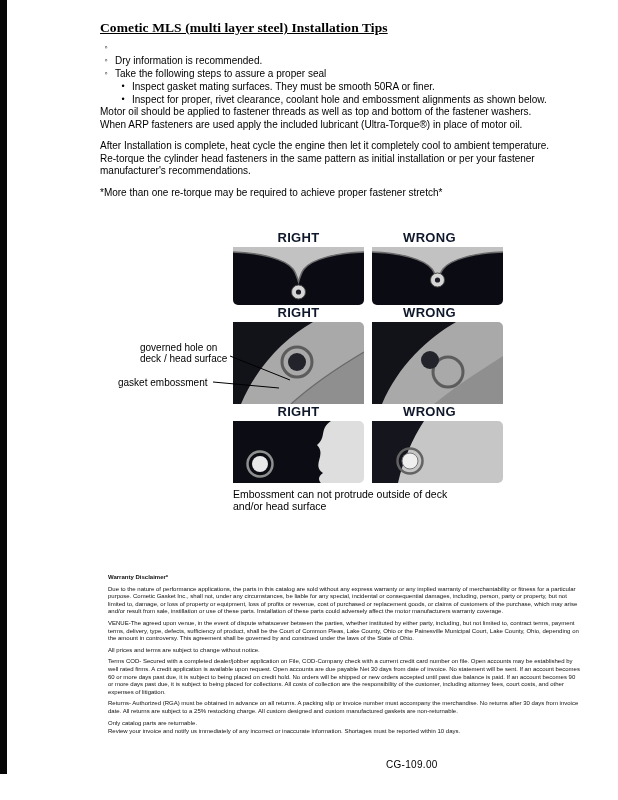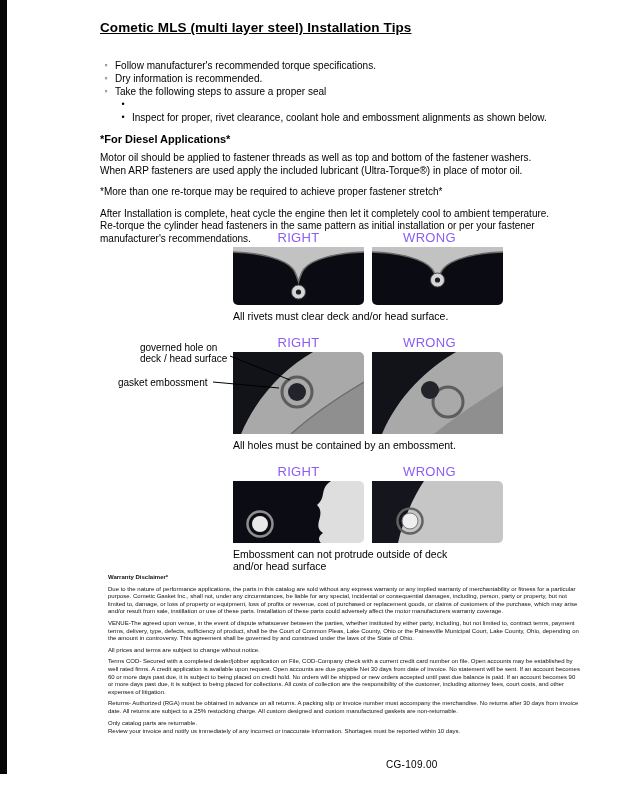--- a/index.html
+++ b/index.html
@@ -5,33 +5,33 @@
   * { margin:0; padding:0; box-sizing:border-box; }
   html,body { background:#e9e9e9; }
   body { font-family:"Liberation Sans", sans-serif; color:#000; }
   .page {
     position:relative; width:618px; height:800px; background:#ffffff;
     margin:0 auto; overflow:hidden;
   }
   .scan-edge { position:absolute; left:0; top:0; width:7px; height:774px; background:#060606; }
 
   .content { position:absolute; left:100px; top:20px; width:462px; }
-  .title { font-size:13.5px; font-weight:bold; text-decoration:underline; margin-bottom:24px; letter-spacing:.1px; }
+  .title { font-size:13.5px; font-weight:bold; text-decoration:underline; margin-bottom:5px; letter-spacing:.1px;font-family:Liberation Serif, serif; }
 
   .tips { margin-left:2px; }
   .tip { display:flex; gap:5px; font-size:10px; line-height:13px; }
   .tip .bullet { width:8px; text-align:center; flex:0 0 auto; font-size:9px; }
   .tip.sub { margin-left:17px; }
 
   .diesel-heading { font-size:11px; font-weight:bold; margin-top:9px; margin-bottom:7px; }
   .para { font-size:10px; line-height:12.5px; margin-bottom:9px; width:460px; }
 
   .diagrams { position:absolute; left:233px; top:230px; width:270px; }
   .diag-labels { display:flex; }
-  .diag-label { width:131px; text-align:center; font-size:13px; color:#8b5cf6; letter-spacing:.3px; }
+  .diag-label { width:131px; text-align:center; font-size:13px; color:#0f172a; letter-spacing:.3px;font-weight:bold; }
   .diag-images { display:flex; gap:8px; margin-top:2px; }
   .diag-caption { font-size:10.5px; margin-top:5px; margin-bottom:13px; line-height:12px; max-width:240px; }
 
   .ann { position:absolute; font-size:10px; line-height:11px; color:#000; }
   .ann-coolant { left:140px; top:342px; }
   .ann-emboss  { left:118px; top:377px; }
   .ann-lines   { position:absolute; left:105px; top:338px; pointer-events:none; }
 
   .warranty { position:absolute; left:108px; top:574px; width:474px; font-size:6px; line-height:7.6px; color:#111; }
   .warranty .w-head { font-weight:bold; margin-bottom:4px; }
@@ -45,43 +45,42 @@
 
 <div class="page">
   <div class="scan-edge"></div>
 
   <div class="content">
     <div class="title">Cometic MLS (multi layer steel) Installation Tips</div>
 
     <div class="tips">
       <div class="tip">
         <span class="bullet">◦</span>
-        <span>Follow manufacturer's recommended torque specifications.</span>
       </div>
       <div class="tip">
         <span class="bullet">◦</span>
         <span>Dry information is recommended.</span>
       </div>
       <div class="tip">
         <span class="bullet">◦</span>
         <span>Take the following steps to assure a proper seal</span>
       </div>
       <div class="tip sub">
         <span class="bullet">•</span>
+        <span>Inspect gasket mating surfaces.  They must be smooth 50RA or finer.</span>
       </div>
       <div class="tip sub">
         <span class="bullet">•</span>
         <span>Inspect for proper, rivet clearance, coolant hole and embossment alignments as shown below.</span>
       </div>
     </div>
 
-    <div class="diesel-heading">*For Diesel Applications*</div>
     <div class="para">Motor oil should be applied to fastener threads as well as top and bottom of the fastener washers. When ARP fasteners are used apply the included lubricant (Ultra-Torque®) in place of motor oil.</div>
+    <div class="para">After Installation is complete, heat cycle the engine then let it completely cool to ambient temperature. Re-torque the cylinder head fasteners in the same pattern as initial installation or per your fastener manufacturer's recommendations.</div>
     <div class="para">*More than one re-torque may be required to achieve proper fastener stretch*</div>
-    <div class="para">After Installation is complete, heat cycle the engine then let it completely cool to ambient temperature. Re-torque the cylinder head fasteners in the same pattern as initial installation or per your fastener manufacturer's recommendations.</div>
   </div>
 
   <div class="diagrams">
 
     <div class="diag-row">
       <div class="diag-labels">
         <span class="diag-label">RIGHT</span>
         <span class="diag-label">WRONG</span>
       </div>
       <div class="diag-images">
@@ -93,21 +92,20 @@
           <circle cx="65.5" cy="45" r="2.6" fill="#1d1d25"></circle>
         </svg>
         <svg width="131" height="58" viewBox="0 0 131 58">
           <rect x="0" y="0" width="131" height="58" rx="5" fill="#0b0b13"></rect>
           <path d="M0,0 H131 V5 C103,6 79,12 71,22 C68,26 67,30 65.5,35 C64,30 63,26 60,22 C52,12 28,6 0,5 Z" fill="#c2c2c2"></path>
           <path d="M0,5 C28,6 52,12 60,22 C63,26 64,30 65.5,35 C67,30 68,26 71,22 C79,12 103,6 131,5" fill="none" stroke="#6b6b6b" stroke-width="1.5"></path>
           <circle cx="65.5" cy="33" r="7" fill="#d6d6d6" stroke="#4a4a4a" stroke-width="1"></circle>
           <circle cx="65.5" cy="33" r="2.6" fill="#1d1d25"></circle>
         </svg>
       </div>
-      <div class="diag-caption">All rivets must clear deck and/or head surface.</div>
     </div>
 
     <div class="diag-row">
       <div class="diag-labels">
         <span class="diag-label">RIGHT</span>
         <span class="diag-label">WRONG</span>
       </div>
       <div class="diag-images">
         <svg width="131" height="82" viewBox="0 0 131 82">
           <rect width="131" height="82" rx="5" fill="#a9a9a9"></rect>
@@ -118,21 +116,20 @@
           <circle cx="64" cy="40" r="9" fill="#23232b"></circle>
         </svg>
         <svg width="131" height="82" viewBox="0 0 131 82">
           <rect width="131" height="82" rx="5" fill="#a9a9a9"></rect>
           <path d="M0,0 H84 C56,16 26,44 10,82 H0 Z" fill="#121219"></path>
           <path d="M131,34 C106,50 84,64 62,82 H131 Z" fill="#8f8f8f"></path>
           <circle cx="76" cy="50" r="15" fill="none" stroke="#5c5c5c" stroke-width="3"></circle>
           <circle cx="58" cy="38" r="9" fill="#23232b"></circle>
         </svg>
       </div>
-      <div class="diag-caption">All holes must be contained by an embossment.</div>
     </div>
 
     <div class="diag-row">
       <div class="diag-labels">
         <span class="diag-label">RIGHT</span>
         <span class="diag-label">WRONG</span>
       </div>
       <div class="diag-images">
         <svg width="131" height="62" viewBox="0 0 131 62">
           <rect width="131" height="62" rx="5" fill="#dedede"></rect>

